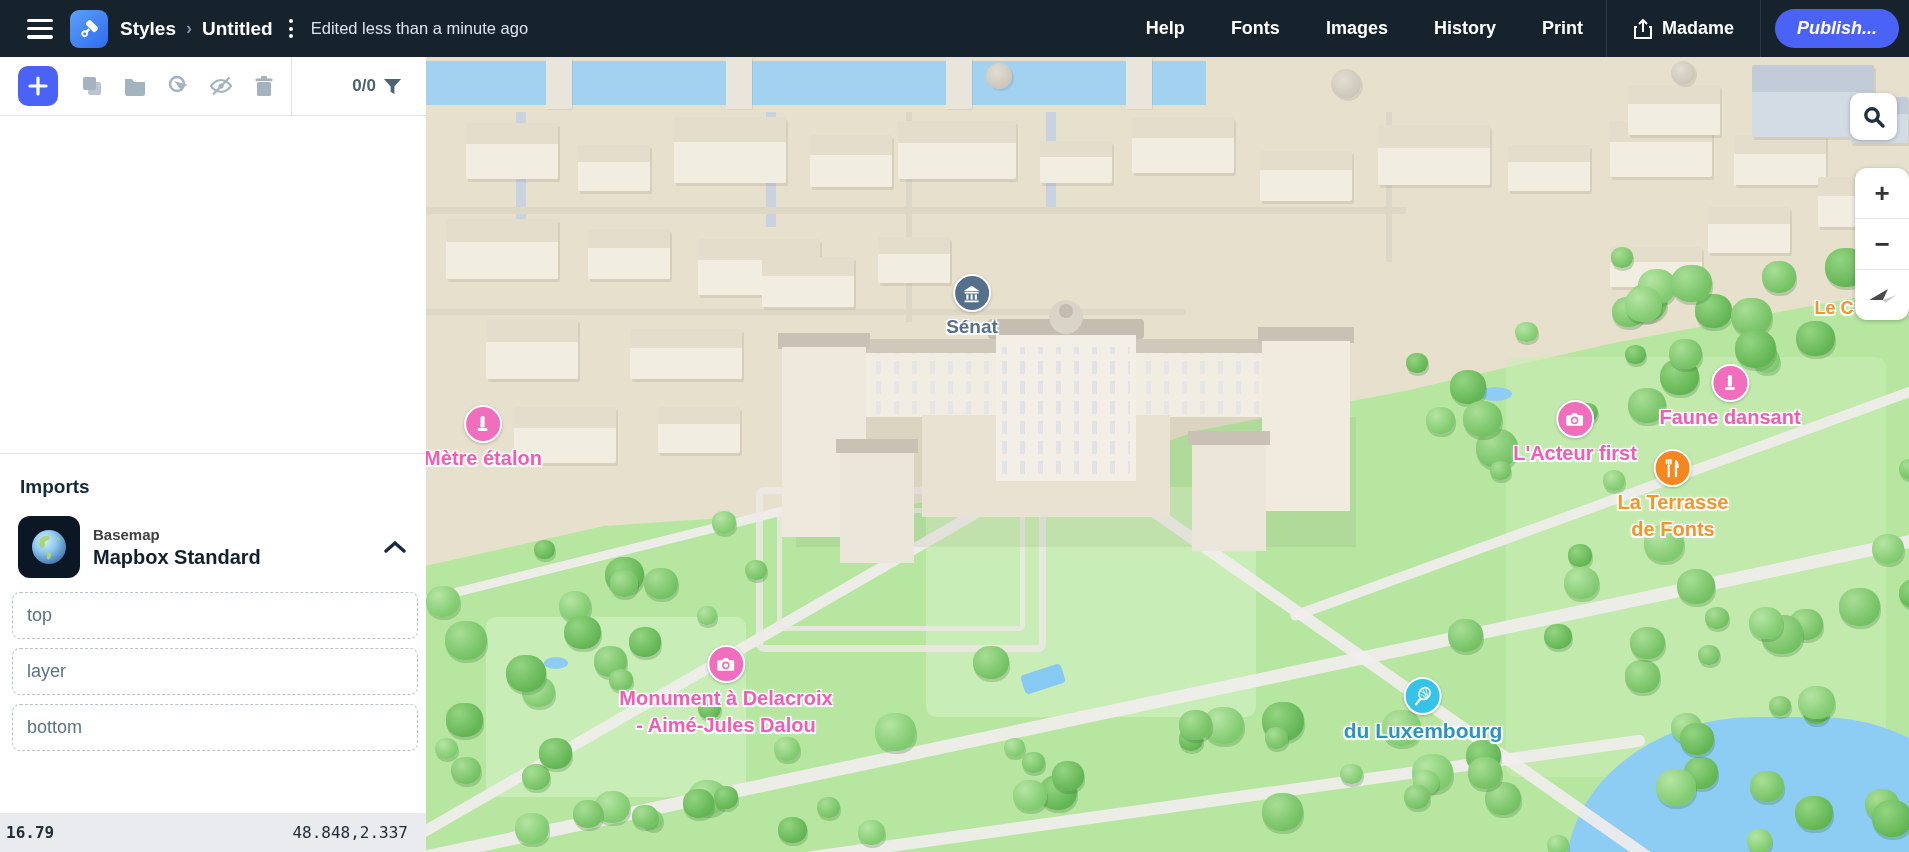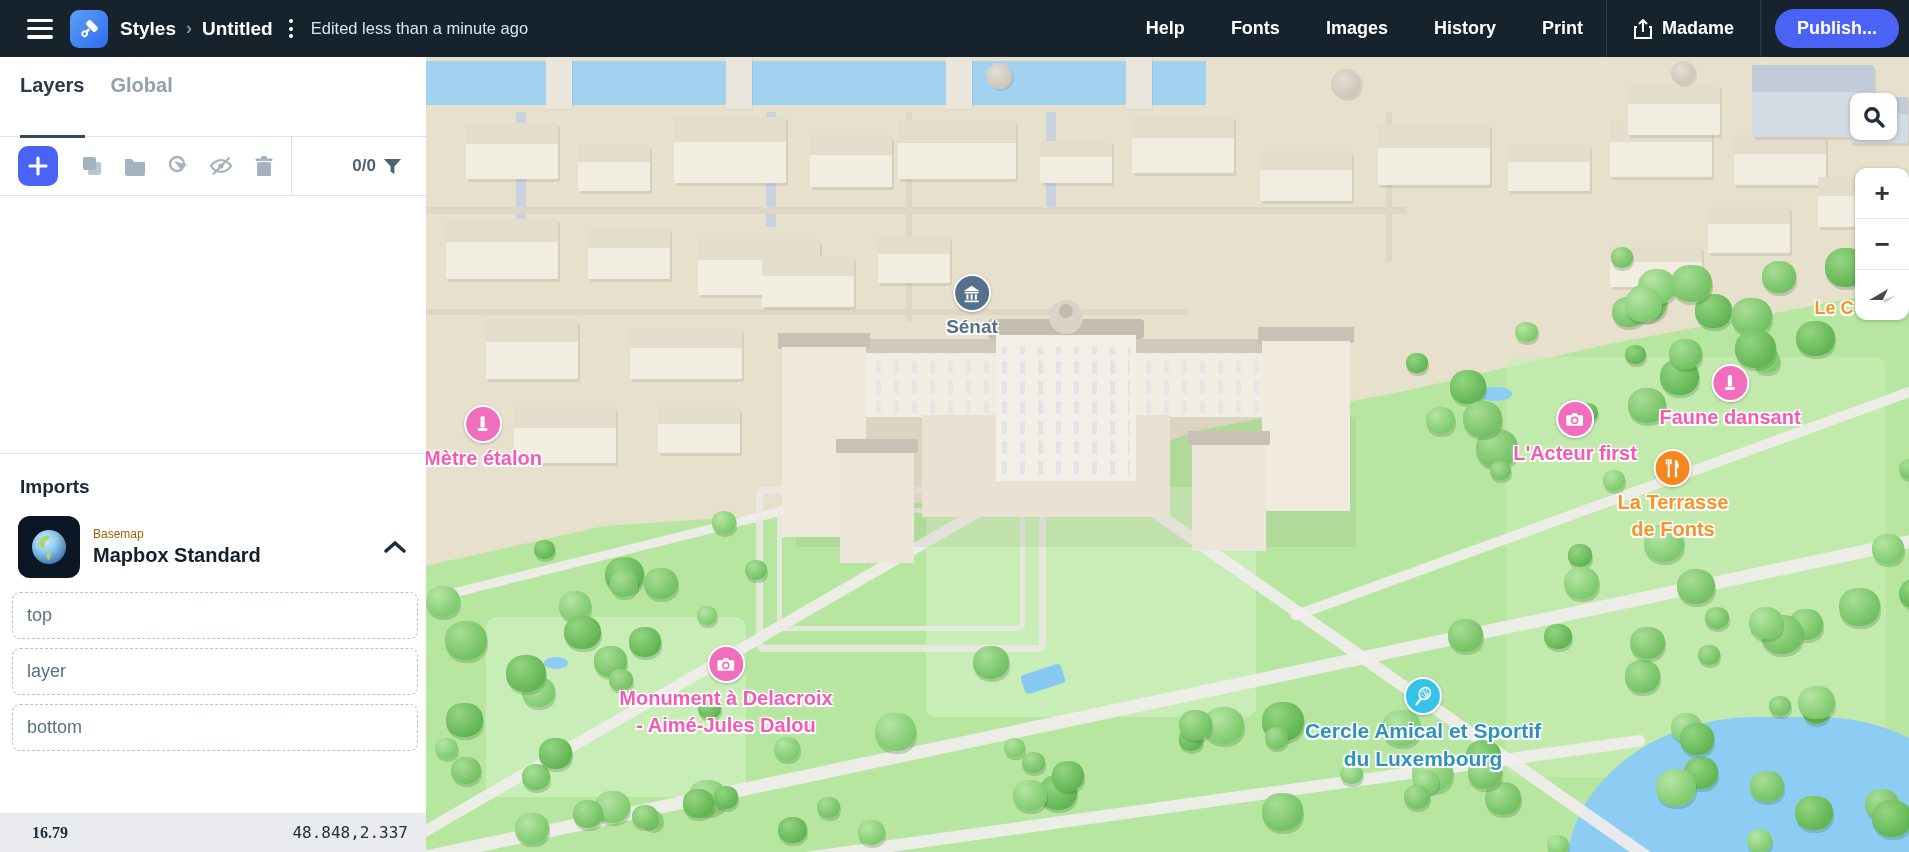--- a/index.html
+++ b/index.html
@@ -49,30 +49,30 @@
   .funnel { width:19px; height:19px; cursor:pointer; }
   .empty-msg { padding:32px 20px 0 20px; width:390px; font-size:17px; line-height:1.45;
                color:#3f5161; }
   .imports-sep { position:absolute; left:0; right:0; top:396px; height:1px; background:#dde3e9; }
   .imports { position:absolute; left:0; top:397px; width:100%; }
   .imports h3 { padding:22px 0 0 20px; font-size:19px; color:#15293a; }
   .basemap-row { display:flex; align-items:center; margin:18px 20px 0 18px; cursor:pointer; }
   .basemap-thumb { width:62px; height:62px; border-radius:12px; background:#0c1726;
                    display:flex; align-items:center; justify-content:center; }
   .basemap-texts { margin-left:13px; }
-  .basemap-label { font-size:12px; color:#a16207; }
+  .basemap-label { font-size:15px; color:#404040;font-weight:bold; }
   .basemap-name { font-size:20px; font-weight:700; color:#12202e; margin-top:3px; }
   .basemap-chevron { margin-left:auto; width:22px; height:14px; cursor:pointer; }
   .slots { margin:14px 8px 0 12px; }
   .slot { height:47px; border:1.6px dashed #b6c4d2; border-radius:8px; margin-bottom:9px;
           display:flex; align-items:center; padding-left:14px; font-size:18px; color:#5b7284; }
   .statusbar { position:absolute; left:0; bottom:0; width:426px; height:39px; background:#e9ebee;
                display:flex; align-items:center; font-family:"DejaVu Sans Mono", monospace;
                font-size:16px; color:#212f3b; }
-  .status-zoom { font-weight:700; margin-left:32px;font-family:Liberation Serif, serif; }
+  .status-zoom { font-weight:700; margin-left:6px; }
   .status-coords { margin-left:auto; margin-right:18px; }
 
   
   .map { position:absolute; left:426px; top:57px; width:1483px; height:795px; overflow:hidden;
          background:#e7e0cc; }
   .river { position:absolute; left:0; top:4px; width:780px; height:44px; background:#a2d2f0; }
   .bridge { position:absolute; top:0; width:26px; height:52px; background:#e9e5da; box-shadow:1px 1px 0 rgba(0,0,0,.06); }
   .road-v { position:absolute; background:#c9d3df; width:10px; }
   .street { position:absolute; background:#ddd7c6; }
   .bldg { position:absolute; border-radius:2px; box-shadow:2px 3px 0 rgba(70,60,40,.10); }
@@ -153,28 +153,24 @@
   <div class="tb-divider"></div>
   <div class="share">
     <svg width="20" height="22" viewBox="0 0 20 22" fill="none" stroke="#fff" stroke-width="2">
       <path d="M4 9 h-2 v11 h16 v-11 h-2"></path>
       <line x1="10" y1="14" x2="10" y2="2.5"></line>
       <path d="M6 6 l4 -4 l4 4" stroke-linejoin="round"></path>
     </svg>
     <span>Madame</span>
   </div>
   <div class="tb-divider"></div>
-  <button class="publish-btn" id="publishBtn" style="background: rgb(74, 99, 246);">Publish...</button>
+  <button class="publish-btn" id="publishBtn" style="background: rgb(74, 99, 246); font-style: italic;">Publish...</button>
 </header>
 
 <aside class="sidebar">
-  <div class="tabs">
-    <div class="tab active">Layers</div>
-    <div class="tab">Global</div>
-  </div>
 
   <div class="layer-toolbar">
     <button class="add-btn" id="addBtn" style="background: rgb(74, 99, 246);">
       <svg viewBox="0 0 20 20">
           <path d="M10 2 v16 M2 10 h16" stroke="#fff" stroke-width="3.2" stroke-linecap="round"></path>
         </svg>
     </button>
     <div class="tool-icons">
       <span class="ticon">
         <svg viewBox="0 0 24 24" fill="currentColor">
@@ -527,21 +523,20 @@
         <div class="poi-line" style="color: rgb(244, 92, 180); font-size: 20px;">Faune dansant</div>
       </div>
       <div class="poi" style="left: 997px; top: 620px;">
         <div class="poi-icon" style="background: rgb(53, 195, 234);">
           <svg viewBox="0 0 24 24" fill="none" stroke="#fff" stroke-width="1.9">
             <ellipse cx="13.5" cy="8.5" rx="6" ry="7" transform="rotate(35 13.5 8.5)"></ellipse>
             <path d="M10 6 l7 5 M9.5 9.5 l7 5 M12 4 l4 10 M15 3.5 l3 10" stroke-width="1.1"></path>
             <line x1="9" y1="14.5" x2="4" y2="21" stroke-width="2.6" stroke-linecap="round"></line>
           </svg>
         </div>
-        <div class="poi-line" style="color: rgb(45, 147, 190); font-size: 21px;">Cercle Amical et Sportif</div>
         <div class="poi-line" style="color: rgb(45, 147, 190); font-size: 21px;">du Luxembourg</div>
       </div>
       <div class="poi" style="left: 1408px; top: 240px;">
         <div class="poi-line" style="color: rgb(247, 147, 39); font-size: 18px;">Le C</div>
       </div>
       <div class="poi" style="left: 1474px; top: 240px;">
         <div class="poi-line" style="color: rgb(247, 147, 39); font-size: 18px;">n</div>
       </div>
     </div>
 

